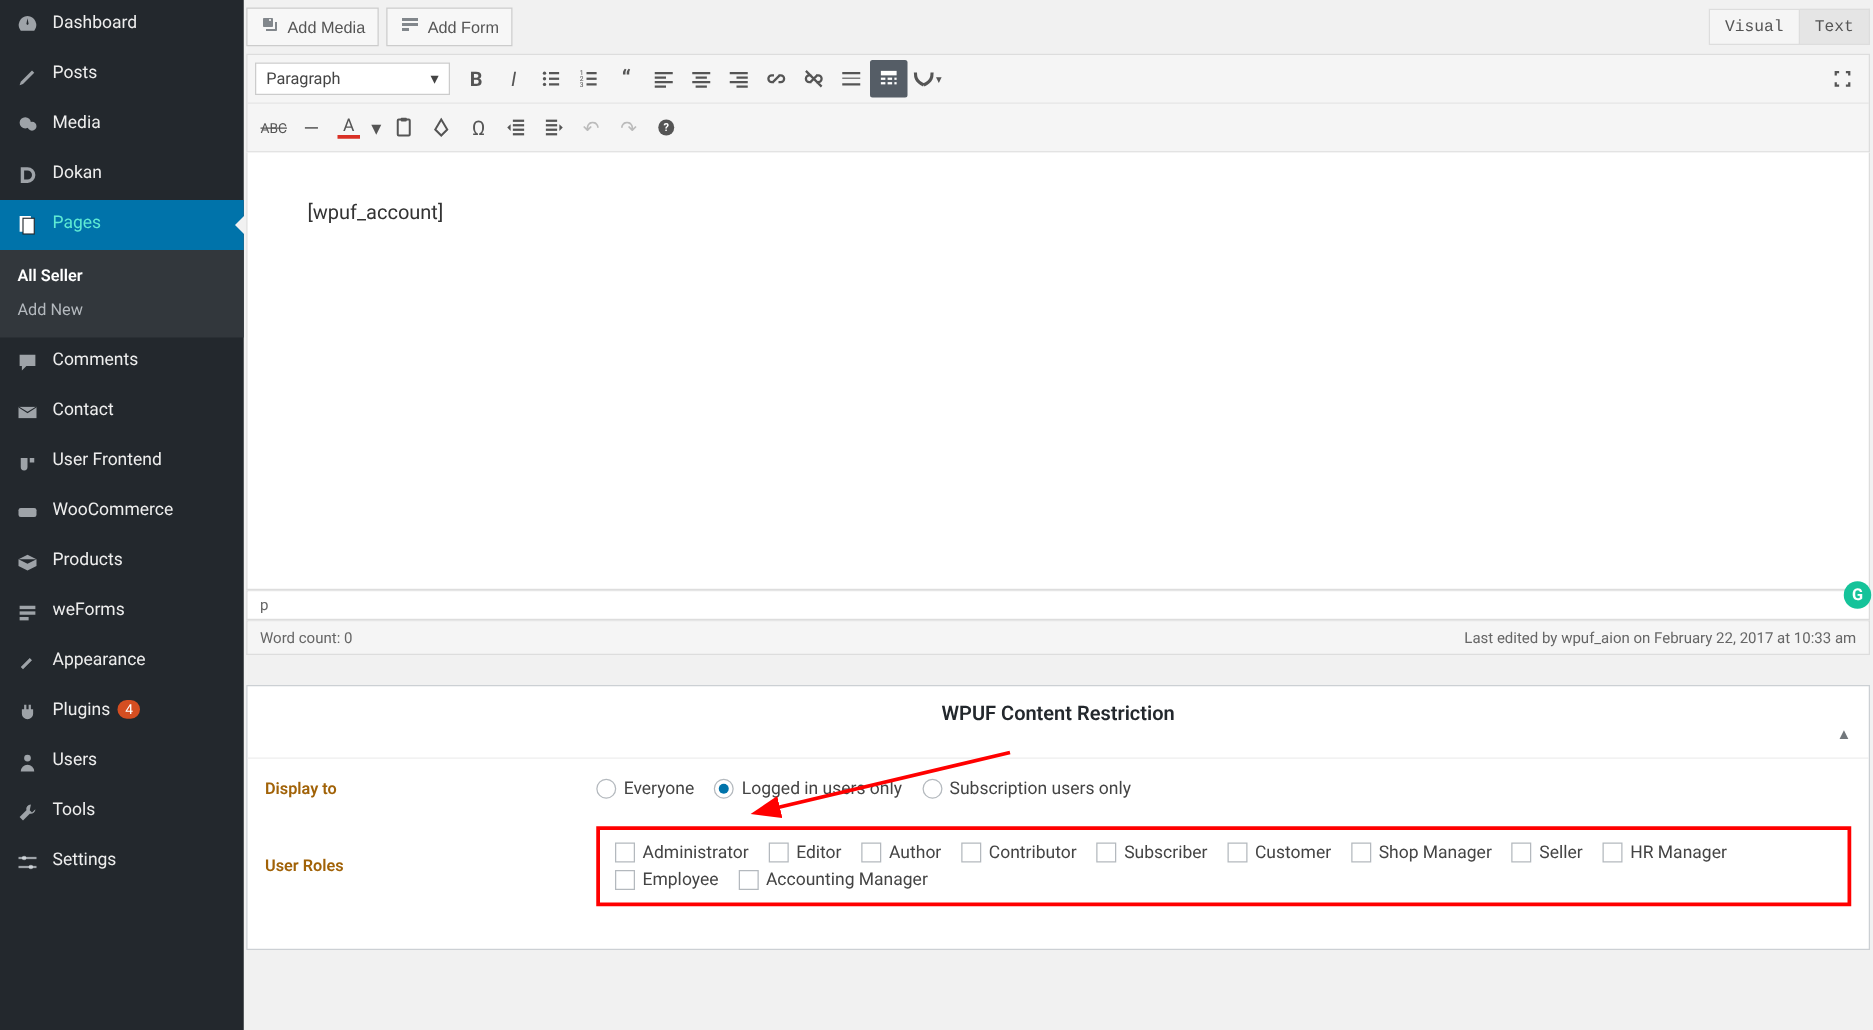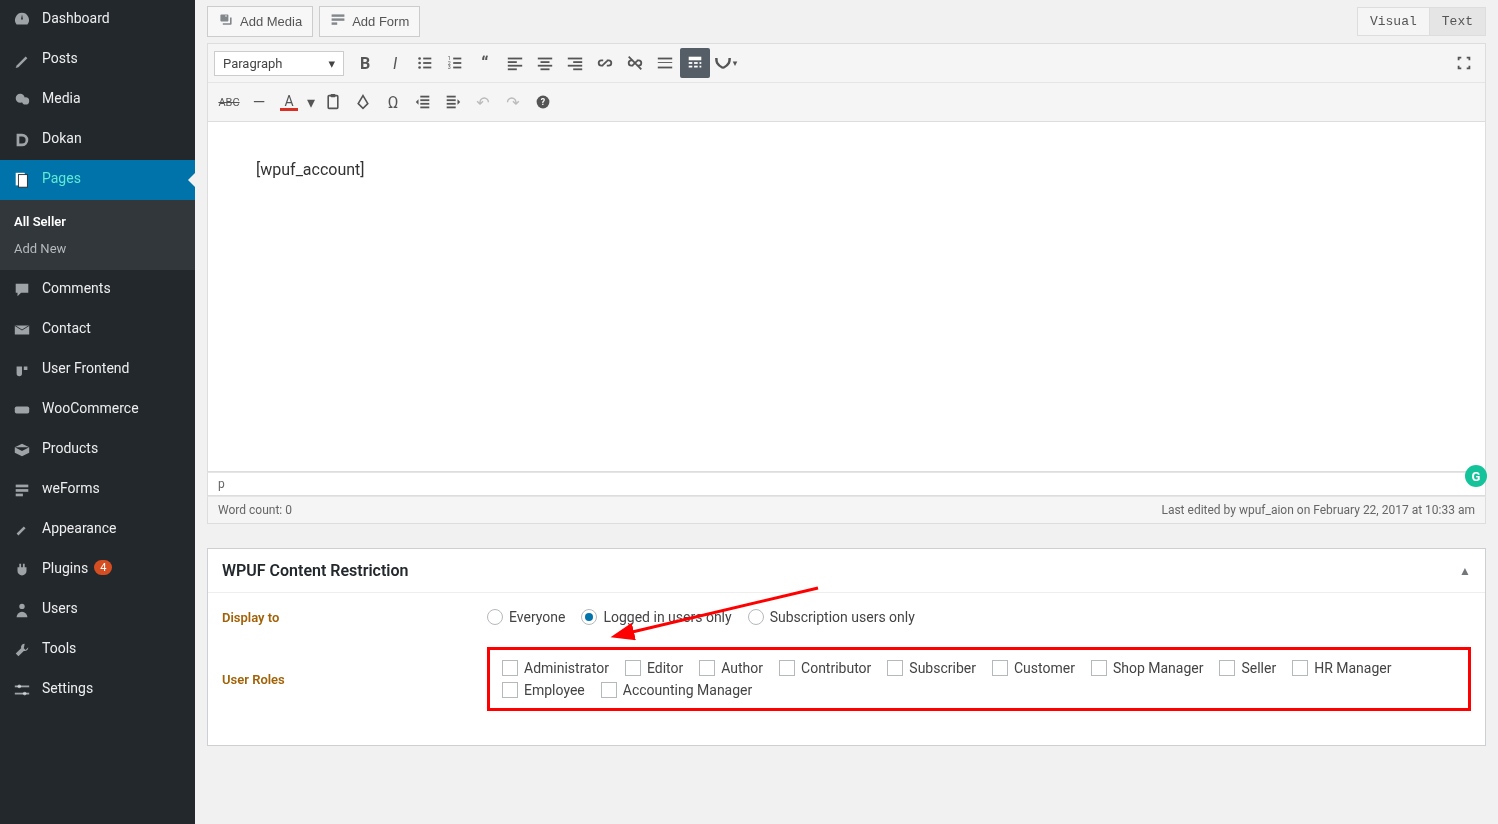--- a/index.html
+++ b/index.html
@@ -65,21 +65,21 @@
 .badge {
   background: #d54e21;
   color: #fff;
   border-radius: 10px;
   padding: 1px 6px;
   font-size: 11px;
   margin-left: 6px;
 }
 .main {
   flex: 1;
-  padding: 0 12px 18px;
+  padding: 0 2px 18px;
   overflow: auto;
 }
 .toolbar-top {
   display: flex;
   gap: 6px;
   align-items: center;
   margin-top: 6px;
 }
 .btn {
   background: #f7f7f7;
@@ -111,21 +111,21 @@
   margin-top: 6px;
 }
 .tb-row {
   display: flex;
   align-items: center;
   padding: 4px 6px;
   flex-wrap: wrap;
 }
 .tb-row:first-child { border-bottom: 1px solid #e5e5e5; }
 .format-select {
-  width: 130px;
+  width: 156px;
   padding: 4px 8px;
   background: #fff;
   border: 1px solid #ccc;
   margin-right: 6px;
 }
 .tbtn {
   width: 30px;
   height: 30px;
   display: inline-flex;
   align-items: center;
@@ -189,20 +189,21 @@
   margin-top: 24px;
 }
 .panel-header {
   padding: 12px 14px;
   border-bottom: 1px solid #eee;
   display: flex;
   align-items: center;
   font-size: 16px;
   font-weight: 600;
   color: #23282d;
+  flex-direction: column;
 }
 .panel-header .toggle { margin-left: auto; color: #72777c; font-size: 12px; }
 .panel-body { padding: 16px 14px 22px; }
 .field-row {
   display: flex;
   align-items: center;
   margin-bottom: 22px;
 }
 .field-label {
   width: 265px;

